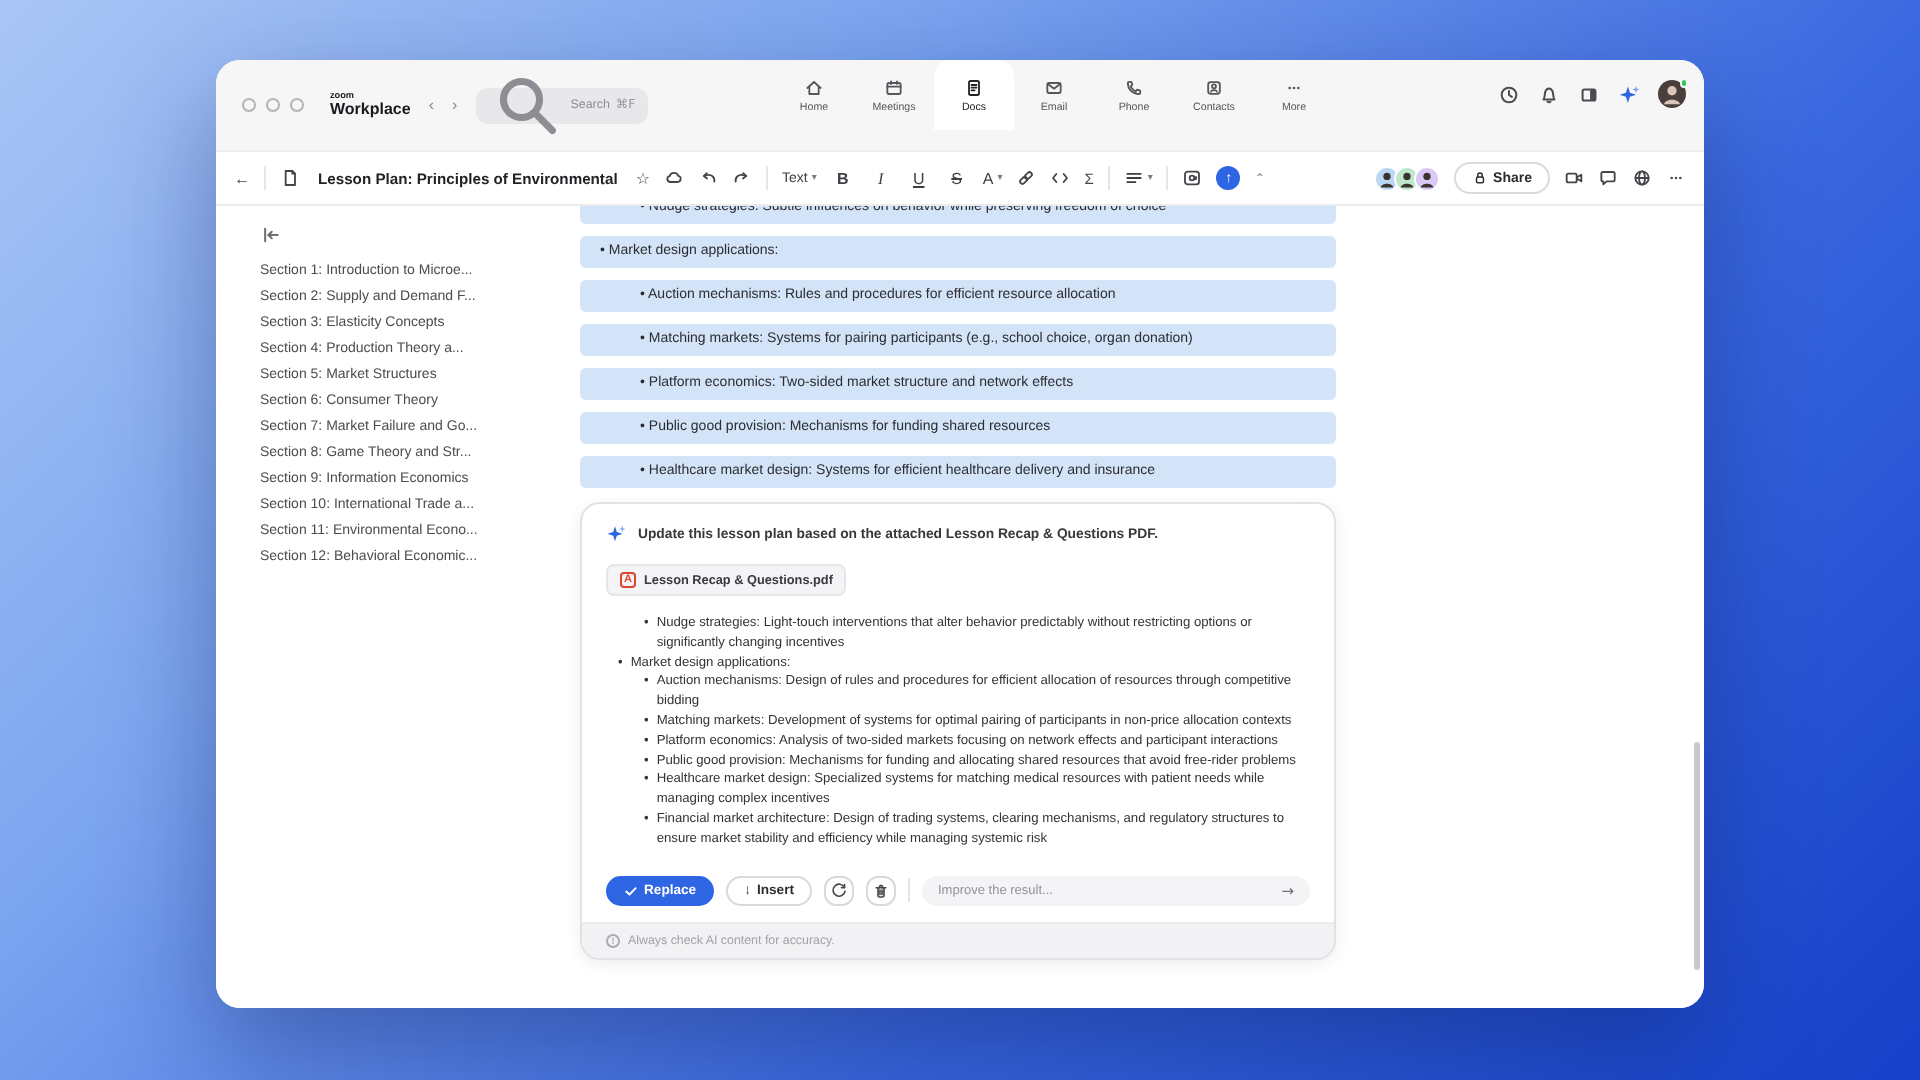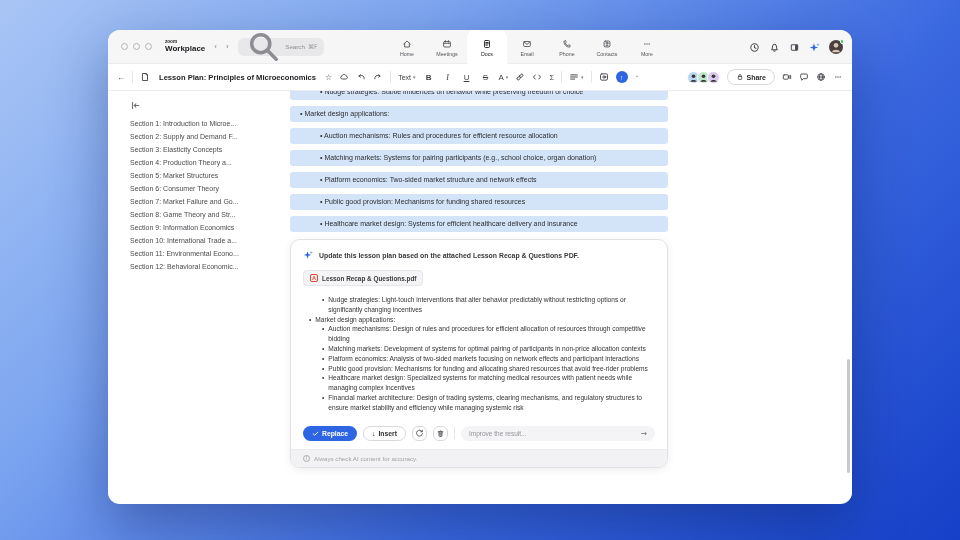--- a/index.html
+++ b/index.html
@@ -12,21 +12,21 @@
   svg { display:block; }
   .ic { fill:none; stroke:currentColor; stroke-width:1.1; stroke-linecap:round; stroke-linejoin:round; }
 
   .window {
     position:absolute; left:108px; top:30px; width:744px; height:474px;
     background:#fff; border-radius:12px; overflow:hidden;
     box-shadow:0 22px 55px rgba(8,25,90,.38);
   }
 
   
-  .titlebar { height:34px; background:#f6f6f7; position:relative; display:flex; align-items:center; border-bottom:1px solid #ececee; }
+  .titlebar { height:46px; background:#f6f6f7; position:relative; display:flex; align-items:center; border-bottom:1px solid #ececee; }
   .traffic { display:flex; gap:5px; margin-left:13px; }
   .light { width:7px; height:7px; border:1px solid #b3b3b8; border-radius:50%; background:transparent; }
   .logo { margin-left:13px; line-height:1; }
   .logo .z { display:block; font-size:4.6px; font-weight:bold; color:#212125; margin-bottom:1px; }
   .logo .w { display:block; font-size:8px; font-weight:bold; color:#1a1a1e; }
   .hist { margin-left:9px; display:flex; gap:9px; color:#86868c; font-size:8px; }
   .hist span { cursor:default; }
   .search { margin-left:9px; width:86px; height:18px; background:#e8e8ea; border-radius:6px; display:flex; align-items:center; gap:3px; padding:0 6px; color:#8d8d93; font-size:6.2px; }
   .search .kbd { margin-left:auto; color:#97979d; font-family:"DejaVu Sans",sans-serif; }
 
@@ -211,21 +211,21 @@
     </div>
   </div>
 
   <div class="toolbar">
     <span class="glyph">←</span>
     <div class="vdiv"></div>
     <svg class="ic" viewBox="0 0 12 12">
         <path d="M3.4 1.8 H7.4 L9 3.4 V10.2 H3.4 Z"></path>
         <path d="M7.4 1.8 V3.4 H9"></path>
       </svg>
-    <span class="doc-title">Lesson Plan: Principles of Microeconomics</span>
+    <span class="doc-title">Lesson Plan: Principles of Environmental</span>
     <span class="glyph" style="font-family:'DejaVu Sans',sans-serif;">☆</span>
     <svg class="ic" viewBox="0 0 12 12">
         <path d="M4 8.4 C2.8 8.4 2 7.6 2 6.6 C2 5.7 2.6 5 3.5 4.9 C3.7 3.7 4.7 2.9 6 2.9 C7.2 2.9 8.2 3.6 8.5 4.7 C9.4 4.8 10 5.5 10 6.5 C10 7.6 9.2 8.4 8 8.4 Z"></path>
       </svg>
     <svg class="ic" viewBox="0 0 12 12">
         <path d="M9.8 8.2 C10.2 5.4 8 3.6 5.2 4.3 L3.6 4.8"></path>
         <path d="M5.3 3.1 L3.5 4.8 L5.4 6.3"></path>
       </svg>
     <svg class="ic" viewBox="0 0 12 12">
         <path d="M2.2 8.2 C1.8 5.4 4 3.6 6.8 4.3 L8.4 4.8"></path>

